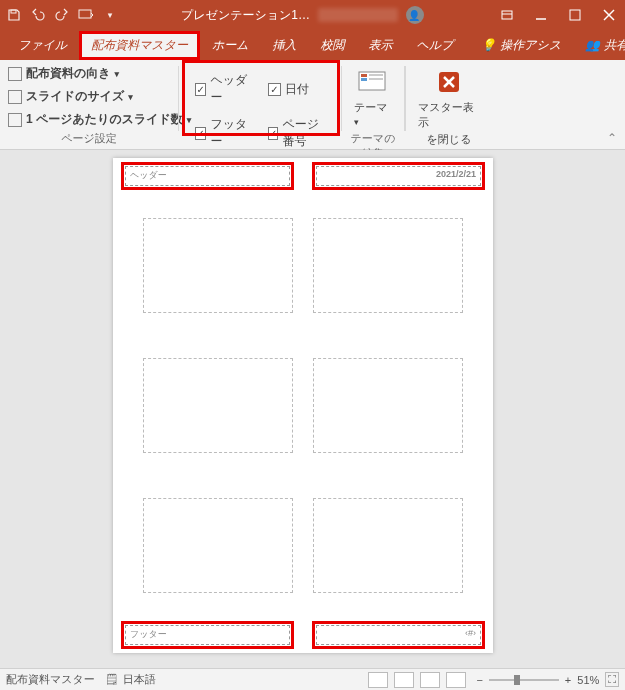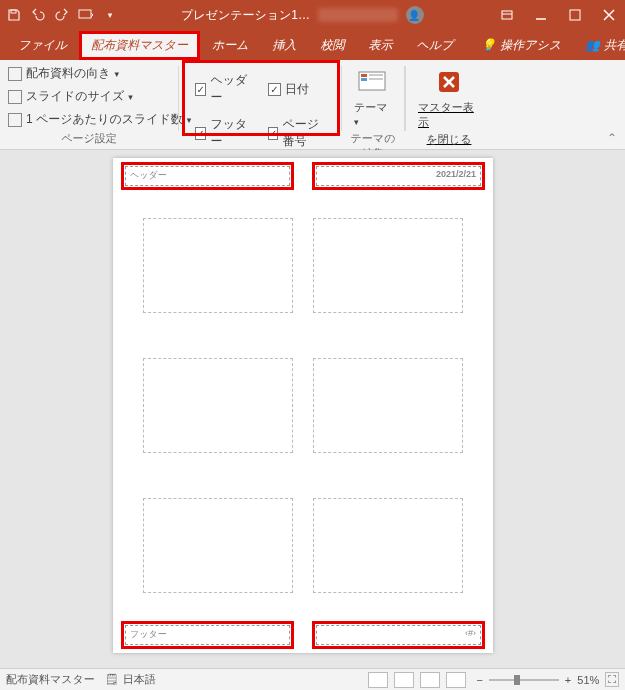--- a/index.html
+++ b/index.html
@@ -16,21 +16,21 @@
 .tab{padding:4px 10px;font-size:12px;cursor:pointer;white-space:nowrap;font-style:italic;}
 .tab.active{background:#f3f3f3;color:#b7472a;}
 .tab.hl{outline:3px solid #e80000;outline-offset:-1px;}
 .tabbar .spacer{flex:1;}
 .tabbar .light{display:flex;align-items:center;gap:4px;}
 .ribbon{height:90px;background:#f3f3f3;border-bottom:1px solid #d0d0d0;display:flex;position:relative;}
 .rgroup{display:flex;flex-direction:column;justify-content:space-between;padding:4px 6px 2px;}
 .rgroup .body{flex:1;display:flex;align-items:flex-start;gap:4px;}
 .rgroup .label{text-align:center;font-size:11px;color:#666;padding:2px 0;}
 .rsep{width:1px;background:#d8d8d8;margin:6px 0 18px;}
-.vstack{display:flex;flex-direction:column;gap:4px;font-size:12px;color:#444;}
+.vstack{display:flex;flex-direction:column;gap:4px;font-size:12px;color:#444;font-weight:bold;}
 .vstack .item{display:flex;align-items:center;gap:4px;padding:1px 2px;white-space:nowrap;}
 .smicon{width:14px;height:14px;border:1px solid #888;display:inline-block;}
 .chkgrid{display:grid;grid-template-columns:auto auto;gap:10px 16px;padding:8px 10px;}
 .chk{display:flex;align-items:center;gap:4px;font-size:12px;color:#444;}
 .chk .box{width:13px;height:13px;border:1px solid #777;background:#fff;display:flex;align-items:center;justify-content:center;font-size:10px;color:#444;}
 .ph-hl{position:absolute;border:3px solid #e80000;left:182px;top:0px;width:158px;height:76px;pointer-events:none;}
 .bigbtn{display:flex;flex-direction:column;align-items:center;gap:2px;padding:2px 6px;font-size:11px;color:#444;}
 .bigbtn .bicon{width:32px;height:32px;display:flex;align-items:center;justify-content:center;}
 .collapse{position:absolute;right:8px;bottom:4px;font-size:12px;color:#888;}
 .canvas{position:absolute;left:0;right:0;top:150px;bottom:22px;background:#e6e6e6;overflow:hidden;}
@@ -194,21 +194,21 @@
             </svg>
           </div>
         <span><span>テーマ</span> <span style="font-size:9px;">▾</span></span>
       </div>
     </div>
     <div class="label">テーマの編集</div>
   </div>
   <div class="rsep"></div>
   <div class="rsep"></div>
   <div class="rgroup" style="width:86px;">
-    <div class="body" style="justify-content:center;width:100%;text-decoration:underline;">
+    <div class="body" style="justify-content:center;width:100%;">
       <div class="bigbtn">
         <div class="bicon">
             <svg width="28" height="28" viewBox="0 0 28 28">
               <rect x="4" y="4" width="20" height="20" rx="3" fill="#c43e1c"></rect>
               <line x1="9" y1="9" x2="19" y2="19" stroke="#fff" stroke-width="2.5"></line>
               <line x1="19" y1="9" x2="9" y2="19" stroke="#fff" stroke-width="2.5"></line>
             </svg>
           </div>
         <span>マスター表示</span>
         <span>を閉じる</span>

